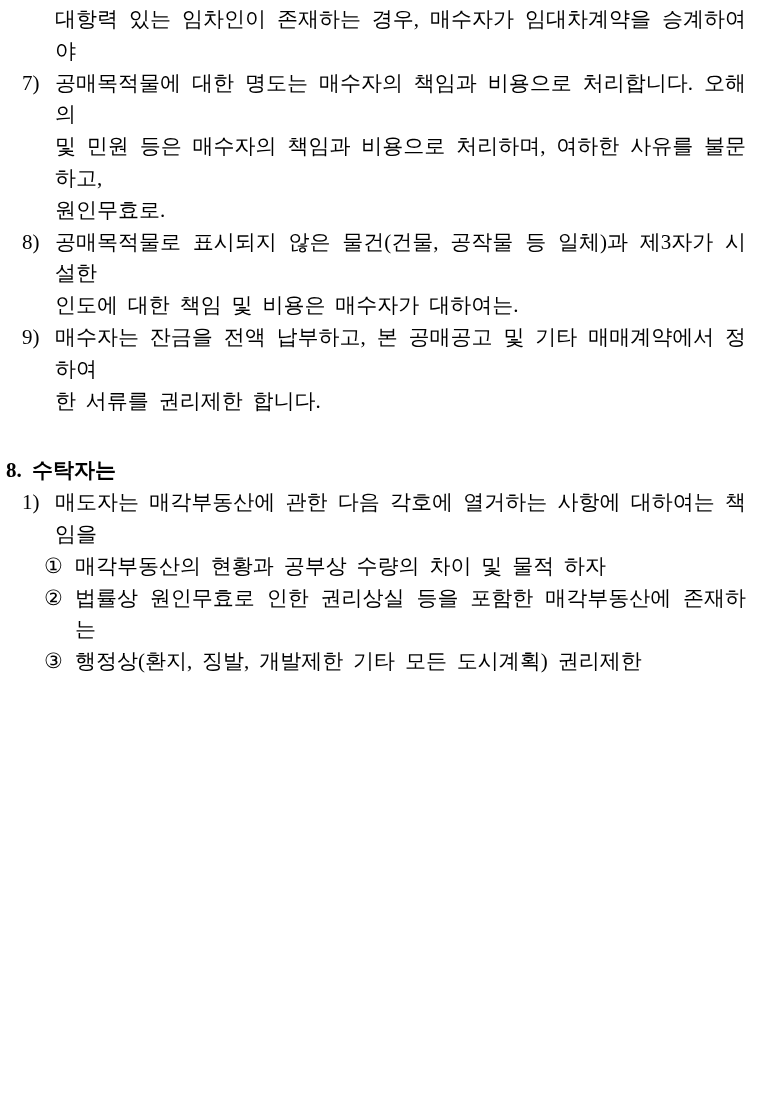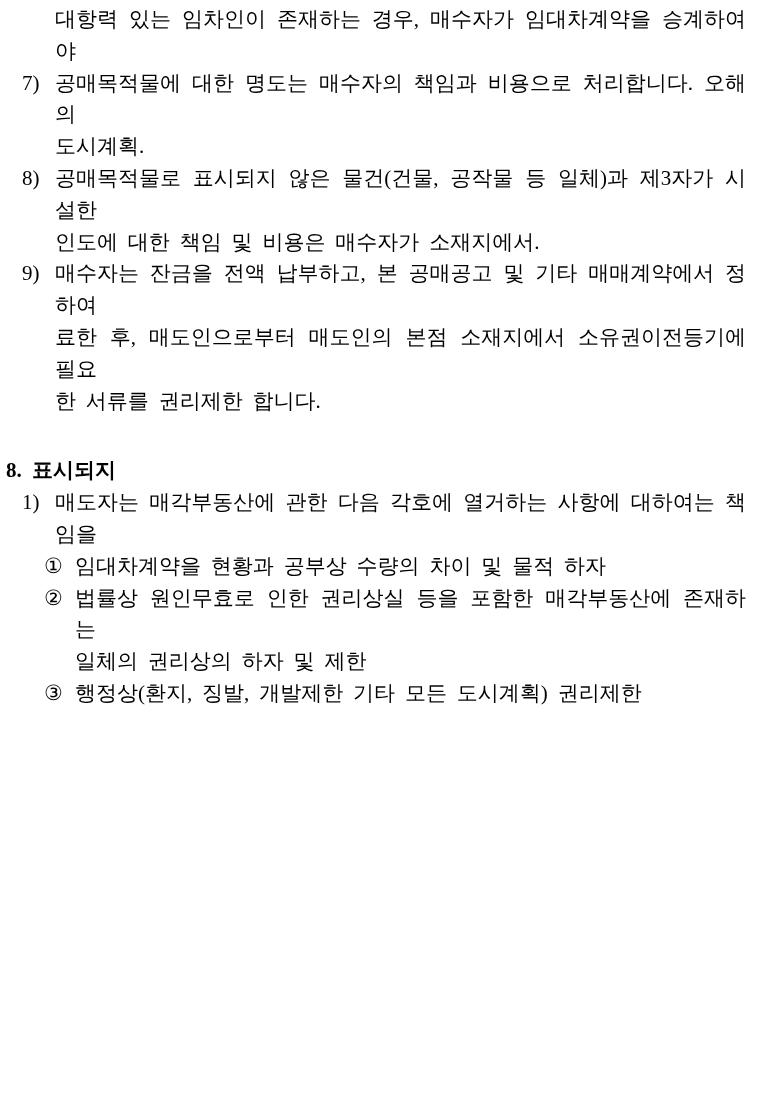--- a/index.html
+++ b/index.html
@@ -30,31 +30,30 @@
   .gap { margin-top: 38px; }
 </style>
 </head>
 <body>
 
 <div class="page">
 
   <div class="ln t1 just"><span>대항력 있는 임차인이 존재하는 경우, 매수자가 임대차계약을 승계하여야</span></div>
 
   <div class="ln t1 just"><span class="mk mk1">7)</span><span>공매목적물에 대한 명도는 매수자의 책임과 비용으로 처리합니다. 오해의</span></div>
-  <div class="ln t1"><span>도시계획.</span></div>
+  <div class="ln t1 just"><span>및 민원 등은 매수자의 책임과 비용으로 처리하며, 여하한 사유를 불문하고,</span></div>
+  <div class="ln t1"><span>원인무효로.</span></div>
 
   <div class="ln t1 just"><span class="mk mk1">8)</span><span>공매목적물로 표시되지 않은 물건(건물, 공작물 등 일체)과 제3자가 시설한</span></div>
-  <div class="ln t1"><span>인도에 대한 책임 및 비용은 매수자가 소재지에서.</span></div>
+  <div class="ln t1"><span>인도에 대한 책임 및 비용은 매수자가 대하여는.</span></div>
 
   <div class="ln t1 just"><span class="mk mk1">9)</span><span>매수자는 잔금을 전액 납부하고, 본 공매공고 및 기타 매매계약에서 정하여</span></div>
-  <div class="ln t1 just"><span>료한 후, 매도인으로부터 매도인의 본점 소재지에서 소유권이전등기에 필요</span></div>
   <div class="ln t1"><span>한 서류를 권리제한 합니다.</span></div>
 
-  <div class="ln t0 b gap"><span class="mk mk0">8.</span><span>표시되지</span></div>
+  <div class="ln t0 b gap"><span class="mk mk0">8.</span><span>수탁자는</span></div>
 
   <div class="ln t1 just"><span class="mk mk1">1)</span><span>매도자는 매각부동산에 관한 다음 각호에 열거하는 사항에 대하여는 책임을</span></div>
 
-  <div class="ln t2"><span class="mk mk2">①</span><span>임대차계약을 현황과 공부상 수량의 차이 및 물적 하자</span></div>
+  <div class="ln t2"><span class="mk mk2">①</span><span>매각부동산의 현황과 공부상 수량의 차이 및 물적 하자</span></div>
   <div class="ln t2 just"><span class="mk mk2">②</span><span>법률상 원인무효로 인한 권리상실 등을 포함한 매각부동산에 존재하는</span></div>
-  <div class="ln t2"><span>일체의 권리상의 하자 및 제한</span></div>
   <div class="ln t2"><span class="mk mk2">③</span><span>행정상(환지, 징발, 개발제한 기타 모든 도시계획) 권리제한</span></div>
 
 </div>
 
 </body></html>

